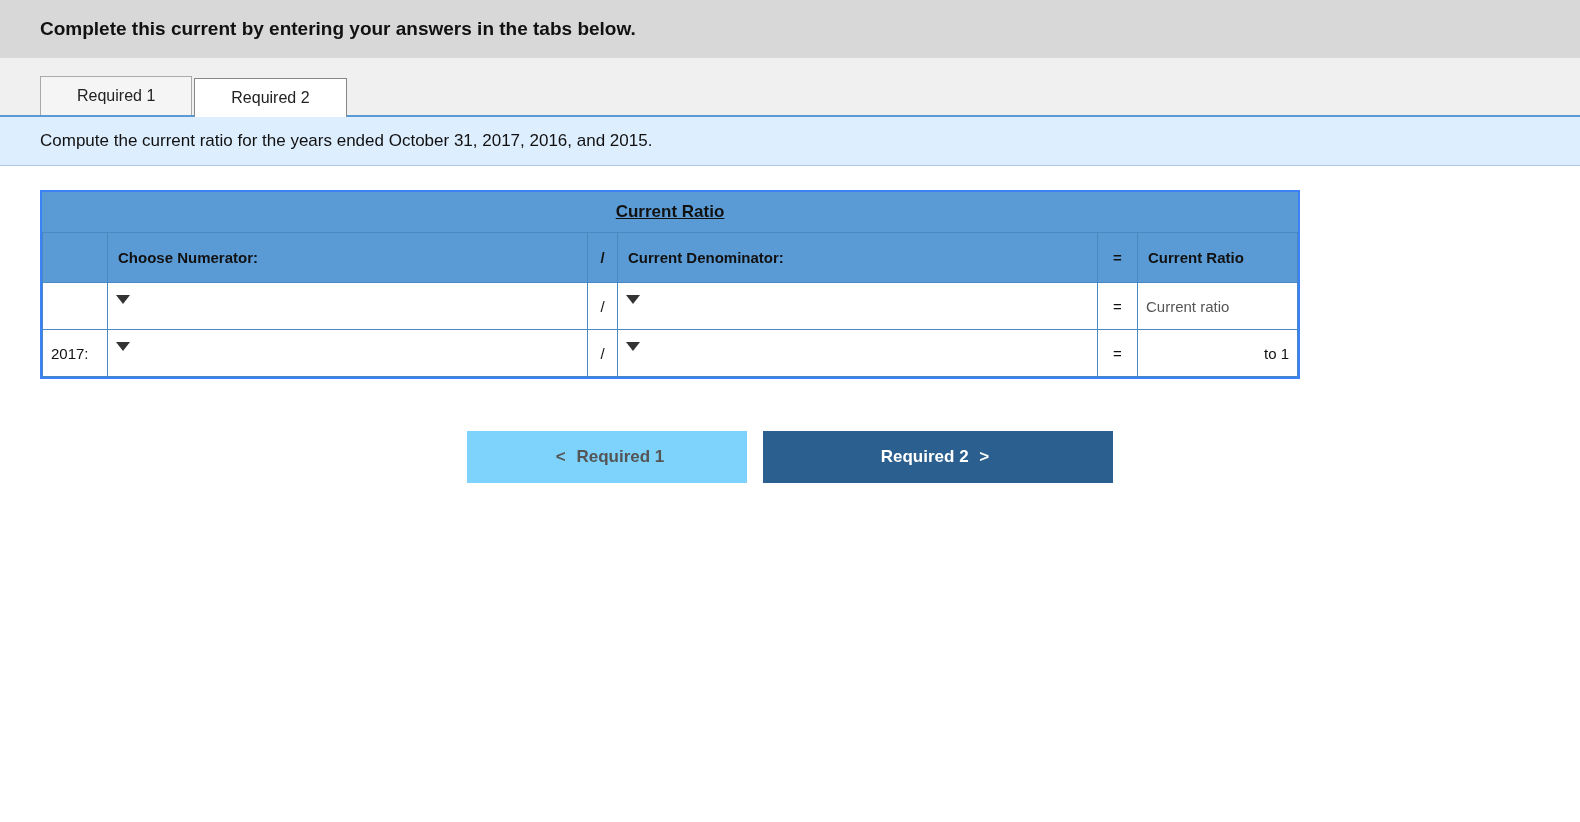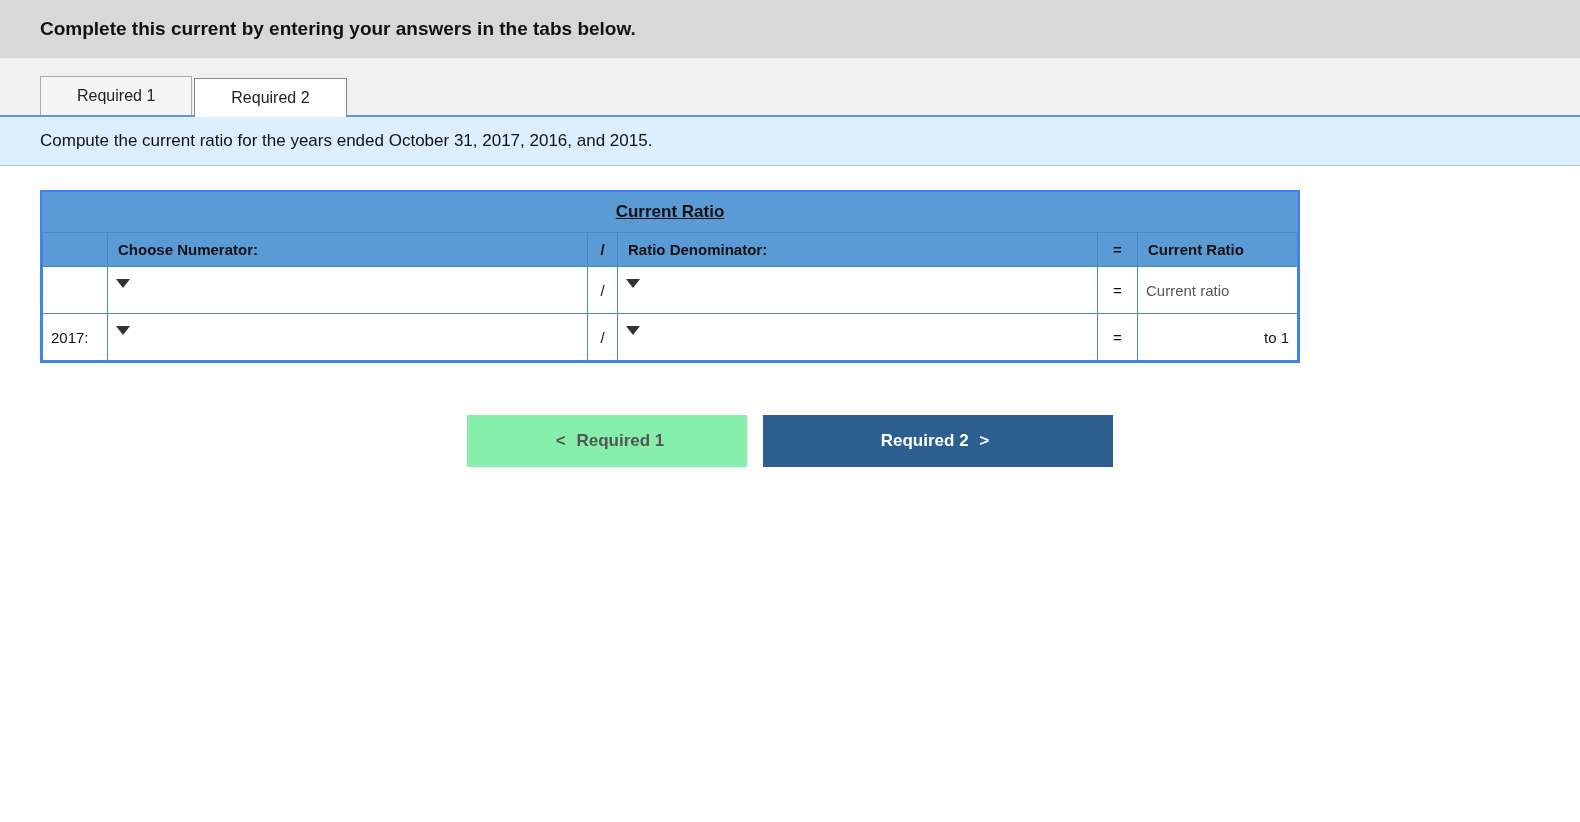--- a/index.html
+++ b/index.html
@@ -79,21 +79,21 @@
     .ratio-table {
       width: 100%;
       border-collapse: collapse;
     }
 
     .ratio-table th {
       background: #5b9bd5;
       color: #111;
       font-weight: bold;
       font-size: 15px;
-      padding: 8px 10px;
+      padding: 16px 10px;
       border: 1.5px solid #4a88c2;
       text-align: left;
     }
 
     .ratio-table th.center {
       text-align: center;
     }
 
     .ratio-table td {
       border: 1.5px solid #4a88c2;
@@ -179,21 +179,21 @@
 
     .nav-btn {
       padding: 16px 48px;
       font-size: 17px;
       font-weight: bold;
       cursor: pointer;
       border: none;
     }
 
     .nav-btn.prev {
-      background: #86efac;
+      background: #7dd3fc;
       color: #555;
       min-width: 280px;
     }
 
     .nav-btn.next {
       background: #2a5f8f;
       color: #fff;
       min-width: 350px;
     }
 
@@ -231,21 +231,21 @@
       <thead>
         <tr class="header-row">
           <th></th>
           <th>
             <span>Choose Numerator:</span>
           </th>
           <th class="center">
             <span>/</span>
           </th>
           <th>
-            <span>Ratio Denominator:</span>
+            <span>Current Denominator:</span>
           </th>
           <th class="center">
             <span>=</span>
           </th>
           <th>
             <span>Current Ratio</span>
           </th>
         </tr>
       </thead>
       <tbody>

